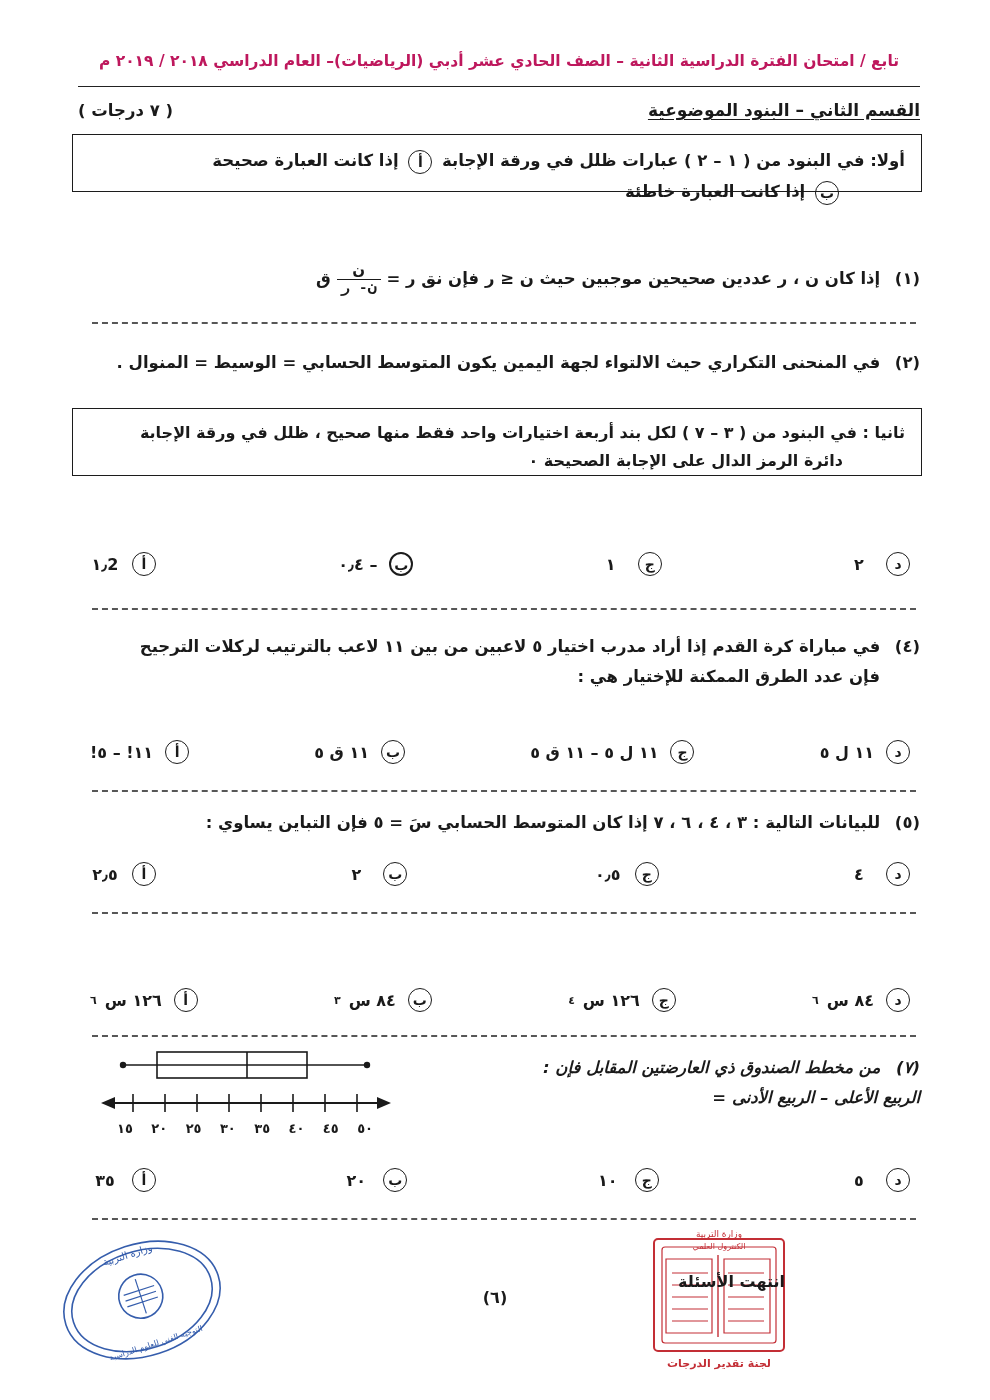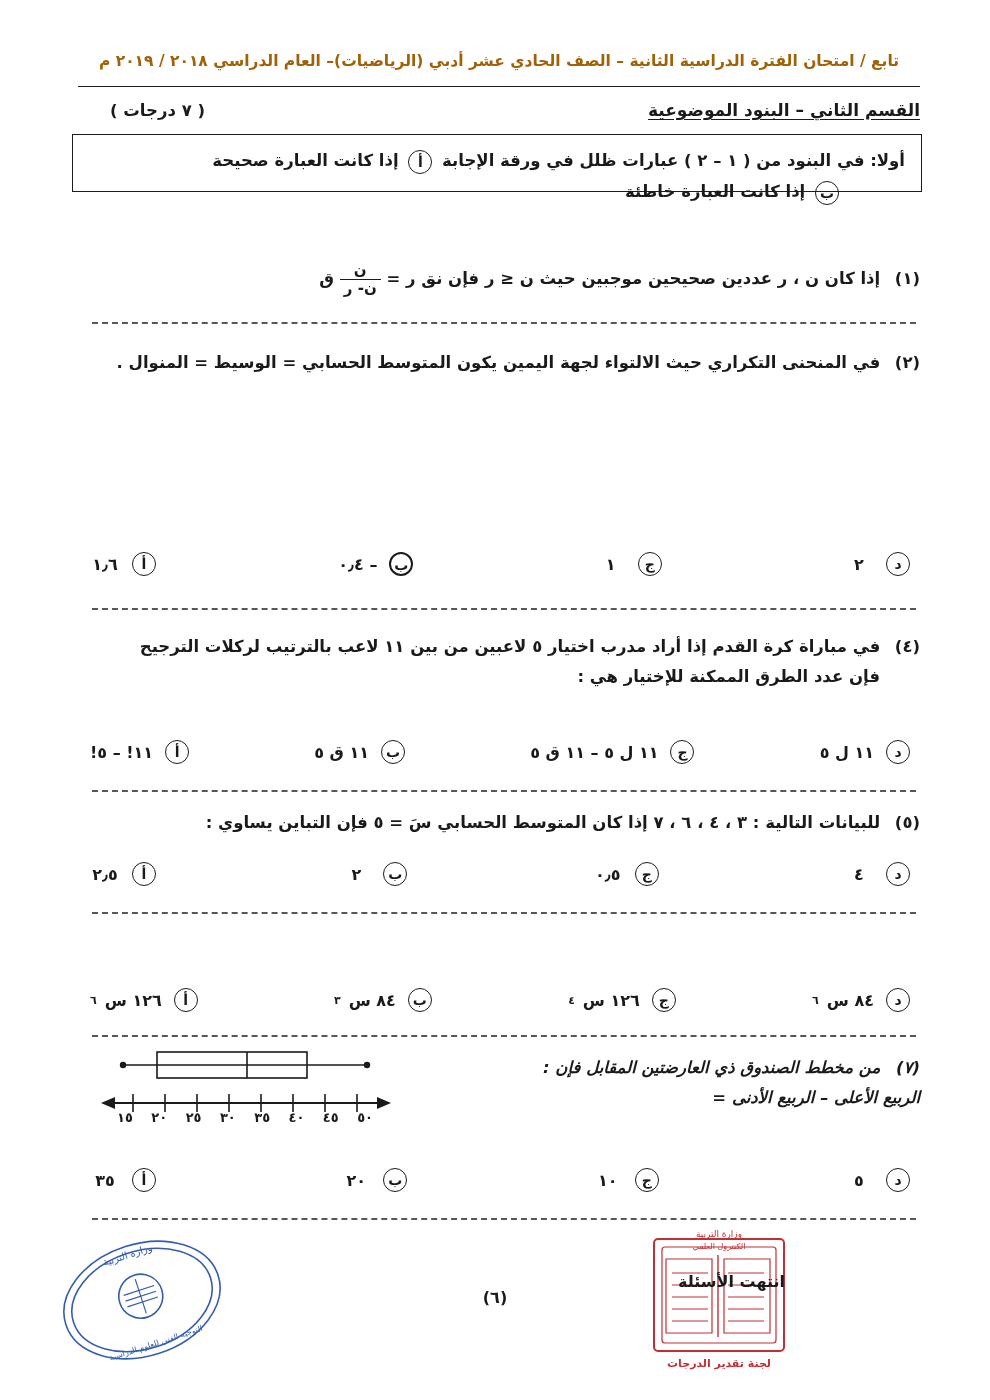--- a/index.html
+++ b/index.html
@@ -23,21 +23,21 @@
   
   .doc-header {
     position: absolute;
     top: 52px;
     left: 88px;
     right: 80px;
     text-align: center;
     font-size: 15.5px;
     font-weight: bold;
     letter-spacing: 0px;
-    color: #a16207;
+    color: #be185d;
   }
   .header-rule {
     position: absolute;
     top: 86px;
     left: 78px;
     right: 70px;
     border-top: 1.6px solid #222;
   }
   
   .section-row {
@@ -51,21 +51,20 @@
     font-size: 17px;
     font-weight: bold;
   }
   .section-title {
     text-decoration: underline;
     text-underline-offset: 3px;
   }
   .section-marks {
     font-size: 16.5px;
     font-weight: bold;
-    margin-left: 32px;
   }
   
   .instruction-box {
     position: absolute;
     border: 1.6px solid #1c1c1c;
     box-sizing: border-box;
     padding: 10px 16px 10px 16px;
     font-size: 16.5px;
     font-weight: bold;
     line-height: 1.9;
@@ -214,20 +213,21 @@
     line-height: 1.15;
   }
   .frac .num {
     display: block;
     border-bottom: 1.4px solid #1a1a1a;
     padding: 0 4px;
   }
   .frac .den {
     display: block;
     padding: 0 4px;
+    font-family: Liberation Mono, monospace;
   }
 </style>
 </head>
 <body>
 
 <div class="page">
 
   <div class="doc-header">تابع / امتحان الفترة الدراسية الثانية – الصف الحادي عشر أدبي (الرياضيات)– العام الدراسي  ٢٠١٨ / ٢٠١٩ م</div>
   <div class="header-rule"></div>
 
@@ -263,37 +263,41 @@
   </div>
   <div class="dash" style="top:322px;"></div>
 
   <div class="q" style="top:348px;">
     <div class="q-text">
       <span class="q-num">(٢)</span>
       <span>في المنحنى التكراري حيث الالتواء لجهة اليمين يكون المتوسط الحسابي  =  الوسيط  =  المنوال  .</span>
     </div>
   </div>
 
+  <div class="instruction-box" id="box-second">
+    <span class="box-line">ثانيا : في البنود من  ( ٣ – ٧ )  لكل بند أربعة اختيارات واحد فقط منها صحيح ، ظلل في ورقة الإجابة</span>
+    <span class="box-line indent">دائرة الرمز الدال على الإجابة الصحيحة ٠</span>
+  </div>
 
   <div class="opts" style="top:552px;">
     <div class="opt">
       <span class="circ">د</span>
       <span class="opt-val">٢</span>
     </div>
     <div class="opt">
       <span class="circ">ج</span>
       <span class="opt-val">١</span>
     </div>
     <div class="opt">
       <span class="circ sel">ب</span>
       <span class="opt-val">– ٠٫٤</span>
     </div>
     <div class="opt">
       <span class="circ">أ</span>
-      <span class="opt-val">١٫٦</span>
+      <span class="opt-val">١٫2</span>
     </div>
   </div>
   <div class="dash" style="top:608px;"></div>
 
   <div class="q" style="top:632px;">
     <div class="q-text">
       <span class="q-num">(٤)</span>
       <span>في مباراة كرة القدم إذا أراد مدرب اختيار  ٥ لاعبين من بين  ١١ لاعب بالترتيب لركلات الترجيح</span>
     </div>
     <div class="q-sub">فإن عدد الطرق الممكنة للإختيار هي :</div>
@@ -393,21 +397,21 @@
 
       <line x1="38" y1="49" x2="38" y2="67" stroke="#1a1a1a" stroke-width="1.6"></line>
       <line x1="70" y1="49" x2="70" y2="67" stroke="#1a1a1a" stroke-width="1.6"></line>
       <line x1="102" y1="49" x2="102" y2="67" stroke="#1a1a1a" stroke-width="1.6"></line>
       <line x1="134" y1="49" x2="134" y2="67" stroke="#1a1a1a" stroke-width="1.6"></line>
       <line x1="166" y1="49" x2="166" y2="67" stroke="#1a1a1a" stroke-width="1.6"></line>
       <line x1="198" y1="49" x2="198" y2="67" stroke="#1a1a1a" stroke-width="1.6"></line>
       <line x1="230" y1="49" x2="230" y2="67" stroke="#1a1a1a" stroke-width="1.6"></line>
       <line x1="262" y1="49" x2="262" y2="67" stroke="#1a1a1a" stroke-width="1.6"></line>
     </svg>
-    <div style="position:absolute; top:65px; left:0; width:300px; display:flex; flex-direction:row-reverse; justify-content:space-between; padding:0 22px; box-sizing:border-box; font-size:13px; font-weight:bold;">
+    <div style="position:absolute; top:76px; left:0; width:300px; display:flex; flex-direction:row-reverse; justify-content:space-between; padding:0 22px; box-sizing:border-box; font-size:13px; font-weight:bold;">
       <span>١٥</span>
       <span>٢٠</span>
       <span>٢٥</span>
       <span>٣٠</span>
       <span>٣٥</span>
       <span>٤٠</span>
       <span>٤٥</span>
       <span>٥٠</span>
     </div>
   </div>

